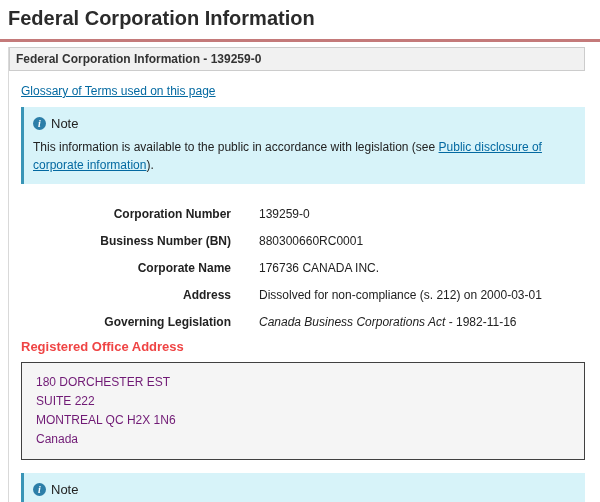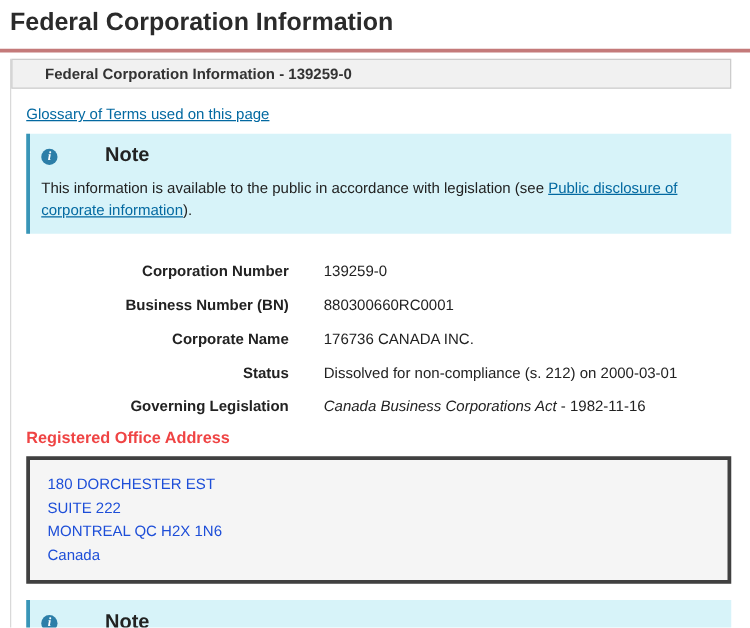--- a/index.html
+++ b/index.html
@@ -28,21 +28,21 @@
     margin: 5px 15px 0 8px;
     border-left: 1px solid #d9d9d9;
     border-bottom: 0;
   }
   .section-bar {
     background: #f1f1f1;
     border: 1px solid #cccccc;
     font-weight: bold;
     font-size: 12px;
     color: #333;
-    padding: 4px 26px;
+    padding: 4px 6px;
   }
   .content { padding: 0 0 0 12px; }
 
   .glossary { display: inline-block; margin: 13px 0 9px 0; font-size: 12px; }
 
   .note-box {
     background: #d7f3f9;
     border-left: 3px solid #3995b7;
     padding: 9px 12px 10px 9px;
     margin-right: 0;
@@ -54,45 +54,45 @@
     background: #2c7ea8;
     border-radius: 50%;
     color: #fff;
     font-family: "Liberation Serif", serif;
     font-weight: bold; font-style: italic;
     font-size: 10px; line-height: 13px;
     text-align: center;
     margin-right: 5px;
     flex: none;
   }
-  .note-head .lbl { font-weight: bold; font-size: 16px; color: #222; margin-left: 33px; }
+  .note-head .lbl { font-weight: normal; font-size: 13px; color: #222; }
   .note-text { line-height: 18px; font-size: 12px; color: #222; }
 
   .details { margin-top: 16px; }
   .detail-row { display: flex; align-items: center; height: 27px; }
   .detail-label {
     width: 210px; flex: none;
     text-align: right;
     font-weight: bold;
     padding-right: 0;
     color: #222;
   }
   .detail-value { padding-left: 28px; color: #222; }
   .detail-value em { font-style: italic; text-align: center; }
 
   .reg-heading {
     font-size: 13px; font-weight: bold; color: #ef4444;
     margin: 4px 0 8px 0;
   }
   .address-box {
     background: #f5f5f5;
-    border: 3px solid #404040;
+    border: 1px solid #404040;
     padding: 10px 14px;
     line-height: 19px;
-    color: #1d4ed8;
+    color: #701a75;
   }
 
   .mt { margin-top: 13px; }
 </style>
 </head>
 <body>
 
 <div class="title-wrap">
   <h1 class="page-title">Federal Corporation Information</h1>
 </div>
@@ -119,21 +119,21 @@
       </div>
       <div class="detail-row">
         <div class="detail-label">Business Number (BN)</div>
         <div class="detail-value">880300660RC0001</div>
       </div>
       <div class="detail-row">
         <div class="detail-label">Corporate Name</div>
         <div class="detail-value">176736 CANADA INC.</div>
       </div>
       <div class="detail-row">
-        <div class="detail-label">Status</div>
+        <div class="detail-label">Address</div>
         <div class="detail-value">Dissolved for non-compliance (s. 212) on 2000-03-01</div>
       </div>
       <div class="detail-row">
         <div class="detail-label">Governing Legislation</div>
         <div class="detail-value"><em>Canada Business Corporations Act</em><span> - 1982-11-16</span></div>
       </div>
     </div>
 
     <div class="reg-heading">Registered Office Address</div>
 

